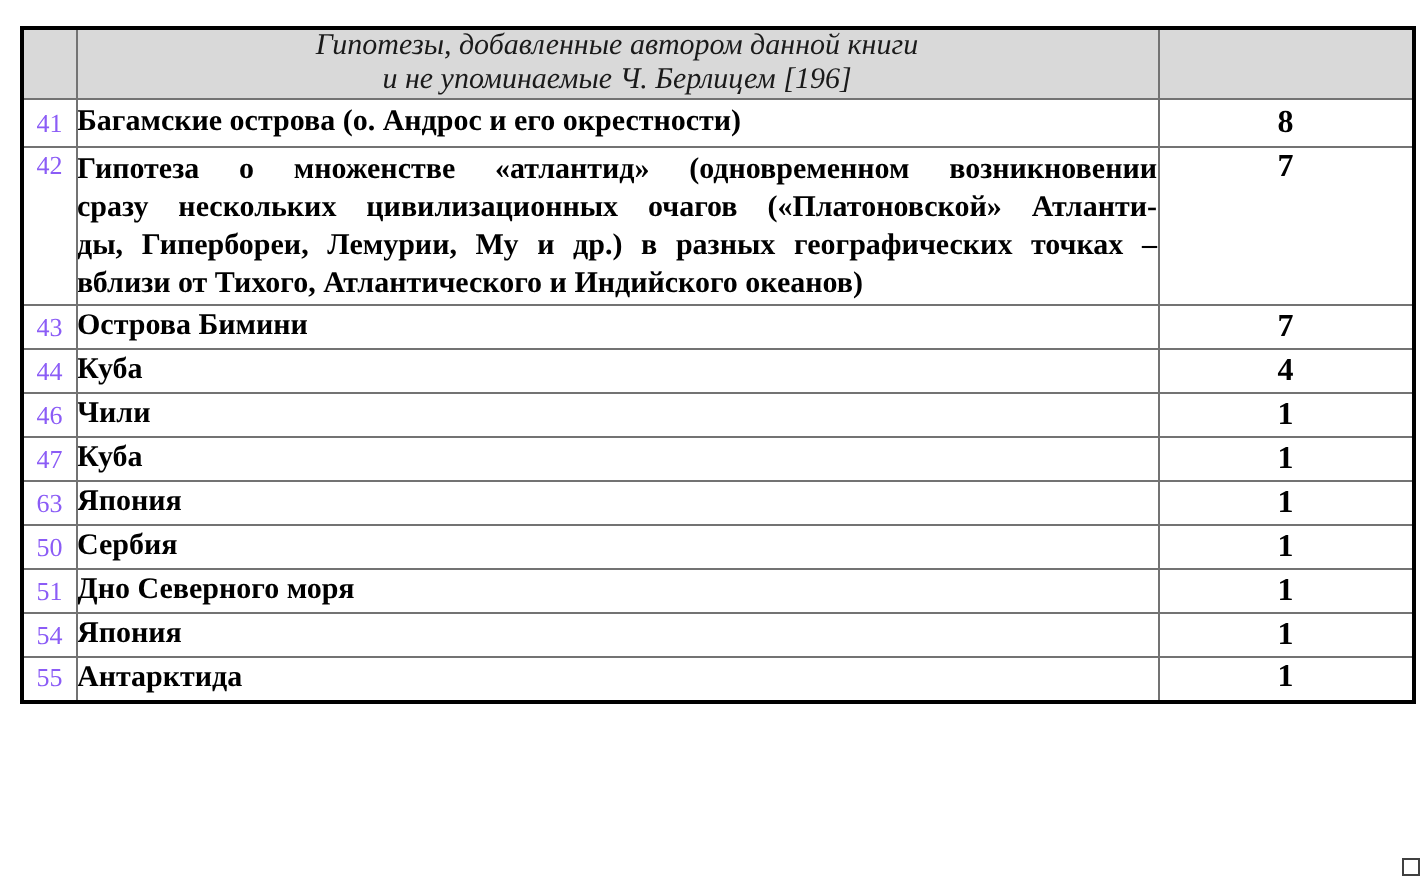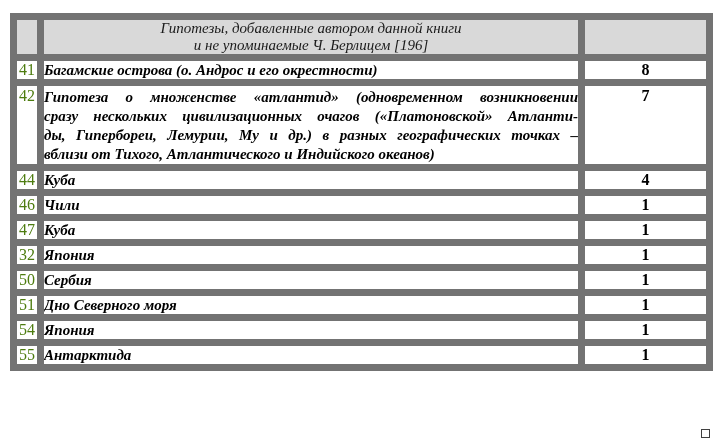--- a/index.html
+++ b/index.html
@@ -18,47 +18,46 @@
     position: absolute;
     left: 10px;
     top: 13px;
     width: 696px;
     border-collapse: collapse;
     table-layout: fixed;
     border: 2px solid #000000;
   }
   table.doc-table th,
   table.doc-table td {
-    border: 7px solid #737373;
+    border: 1px solid #737373;
     padding: 0;
     overflow: hidden;
   }
   tr.header-row {
     height: 34px;
   }
   th.head-cell {
     background: #d9d9d9;
     font-style: italic;
     font-weight: normal;
     font-size: 15px;
     line-height: 17px;
     text-align: center;
     vertical-align: middle;
     color: #1a1a1a;
   }
   td.cell-num {
     text-align: center;
     vertical-align: middle;
-    font-size: 16px;
-    color: #4d7c0f;
+    font-size: 13px;
+    color: #8b5cf6;
     margin-left: 19px;
   }
   td.cell-text {
     font-weight: bold;
-    font-style: italic;
     font-size: 15px;
     padding: 0 6px 0 7px;
     vertical-align: middle;
     color: #000000;
   }
   td.cell-value {
     text-align: center;
     vertical-align: middle;
     font-weight: bold;
     font-size: 16px;
@@ -127,36 +126,41 @@
       <td class="cell-num">42</td>
       <td class="cell-text">
         <div class="jline">Гипотеза о множенстве «атлантид» (одновременном возникновении</div>
         <div class="jline">сразу нескольких цивилизационных очагов («Платоновской» Атланти-</div>
         <div class="jline">ды, Гипербореи, Лемурии, Му и др.) в разных географических точках –</div>
         <div class="jline-last">вблизи от Тихого, Атлантического и Индийского океанов)</div>
       </td>
       <td class="cell-value">7</td>
     </tr>
     <tr class="row-single">
+      <td class="cell-num">43</td>
+      <td class="cell-text">Острова Бимини</td>
+      <td class="cell-value">7</td>
+    </tr>
+    <tr class="row-single">
       <td class="cell-num">44</td>
       <td class="cell-text">Куба</td>
       <td class="cell-value">4</td>
     </tr>
     <tr class="row-single">
       <td class="cell-num">46</td>
       <td class="cell-text">Чили</td>
       <td class="cell-value">1</td>
     </tr>
     <tr class="row-single">
       <td class="cell-num">47</td>
       <td class="cell-text">Куба</td>
       <td class="cell-value">1</td>
     </tr>
     <tr class="row-single">
-      <td class="cell-num">32</td>
+      <td class="cell-num">63</td>
       <td class="cell-text">Япония</td>
       <td class="cell-value">1</td>
     </tr>
     <tr class="row-single">
       <td class="cell-num">50</td>
       <td class="cell-text">Сербия</td>
       <td class="cell-value">1</td>
     </tr>
     <tr class="row-single">
       <td class="cell-num">51</td>

